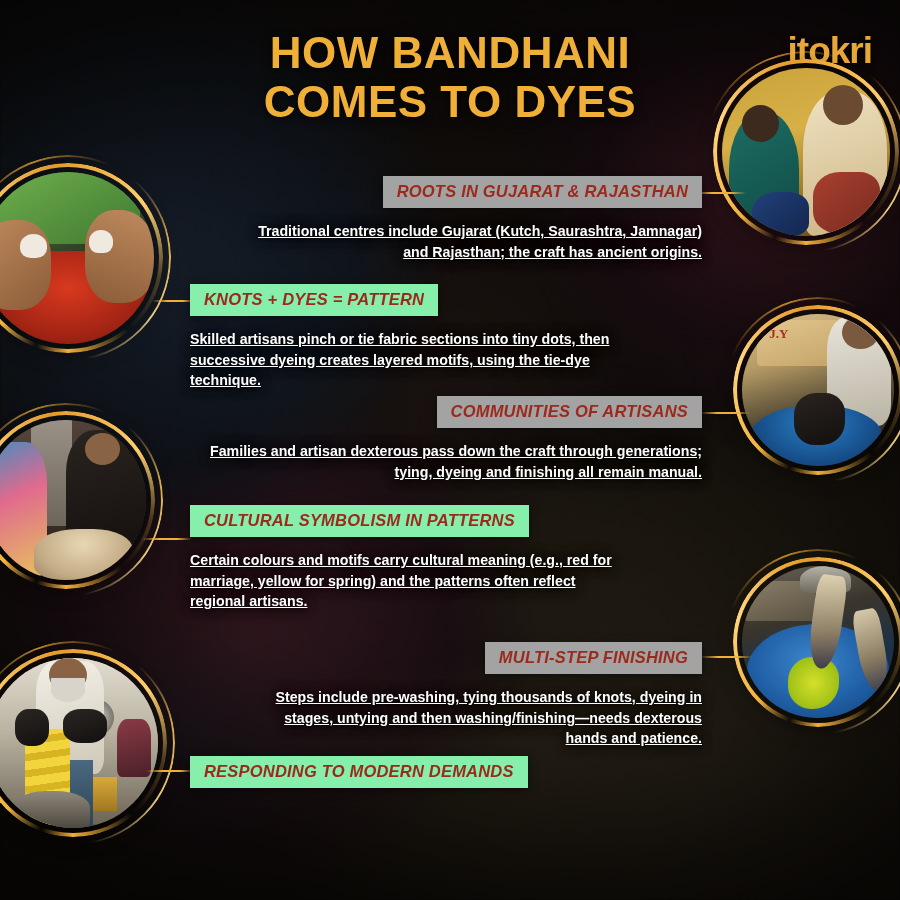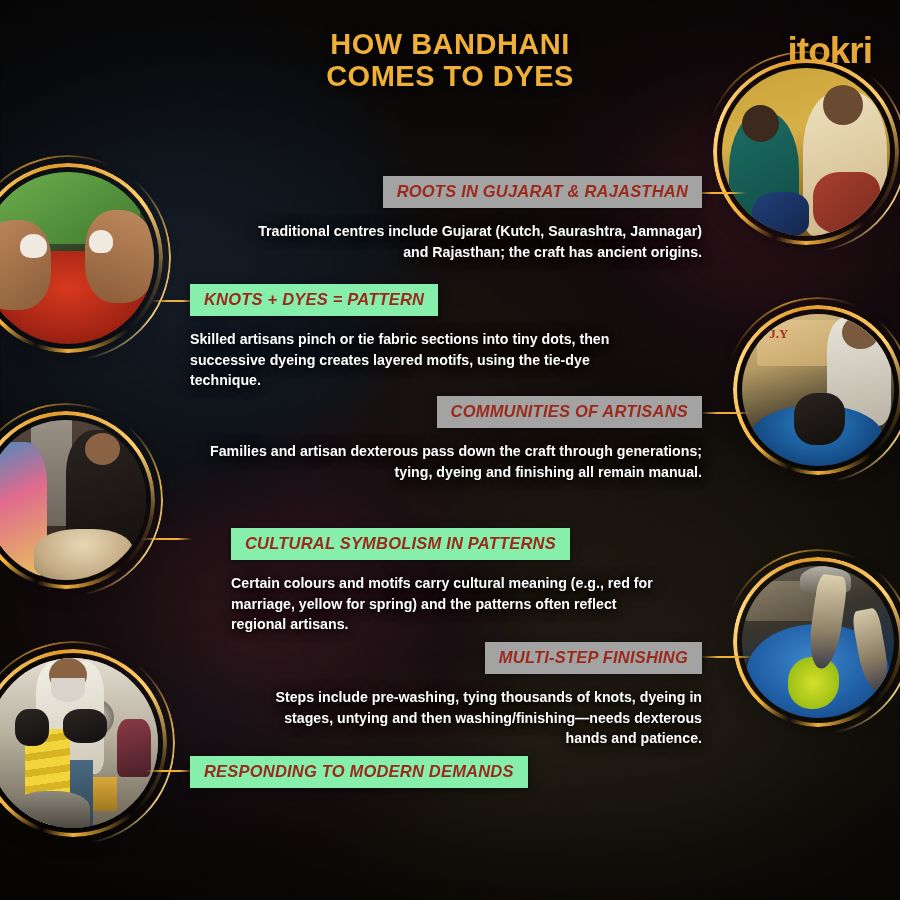--- a/index.html
+++ b/index.html
@@ -60,21 +60,21 @@
       radial-gradient(ellipse 620px 620px at 450px 430px, rgba(0,0,0,0) 20%, rgba(0,0,0,.42) 68%, rgba(0,0,0,.72) 100%),
       linear-gradient(to bottom, rgba(0,0,0,.45) 0%, rgba(0,0,0,.12) 18%, rgba(0,0,0,.18) 80%, rgba(0,0,0,.5) 100%);
   }
   .bg-scrim { position: absolute; inset: 0; background: rgba(12,9,7,.30); }
 
   
   .title {
     position: absolute; left: 0; right: 0; top: 28px;
     text-align: center;
     color: #f0b038;
-    font-size: 29px;
+    font-size: 44px;
     font-weight: 800;
     letter-spacing: .5px;
     line-height: 1.12;
     text-shadow: 0 2px 10px rgba(0,0,0,.75);
     padding: 0 180px;
   }
 
   
   .logo {
     position: absolute; right: 28px; top: 30px;
@@ -220,20 +220,21 @@
   }
   .tag.cream { background: #a3a3a3; }
   .tag.gold  { background: #86efac; }
   .body {
     margin-top: 13px;
     color: #ffffff;
     font-size: 14.2px;
     font-weight: 700;
     line-height: 1.45;
     text-shadow: 0 1px 5px rgba(0,0,0,.9), 0 0 14px rgba(0,0,0,.6);
+    text-decoration: underline;
   }
   .align-right { text-align: right; }
   .align-left  { text-align: left; }
   .row-right { display:flex; justify-content:flex-end; }
 </style>
 </head>
 <body>
 
 <div id="poster">
 
@@ -367,21 +368,21 @@
     <div class="body">Skilled artisans pinch or tie fabric sections into tiny dots, then successive dyeing creates layered motifs, using the tie-dye technique.</div>
   </div>
 
   <div class="block align-right" style="left:206px; top:396px; width:496px;">
     <div class="row-right">
       <div class="tag cream">COMMUNITIES OF ARTISANS</div>
     </div>
     <div class="body">Families and artisan dexterous pass down the craft through generations; tying, dyeing and finishing all remain manual.</div>
   </div>
 
-  <div class="block align-left" style="left:190px; top:528px; width:430px;margin-left:41px;">
+  <div class="block align-left" style="left:190px; top:505px; width:430px;">
     <div>
       <div class="tag gold">CULTURAL SYMBOLISM IN PATTERNS</div>
     </div>
     <div class="body">Certain colours and motifs carry cultural meaning (e.g., red for marriage, yellow for spring) and the patterns often reflect regional artisans.</div>
   </div>
 
   <div class="block align-right" style="left:262px; top:642px; width:440px;">
     <div class="row-right">
       <div class="tag cream">MULTI-STEP FINISHING</div>
     </div>

